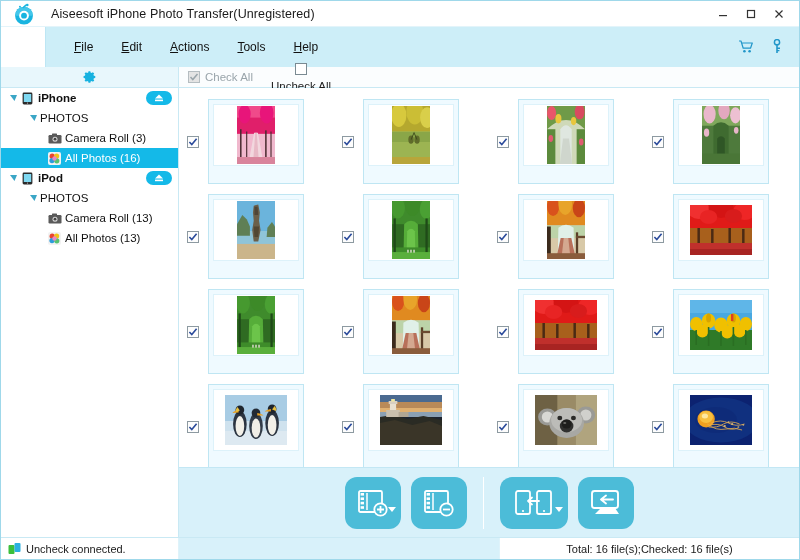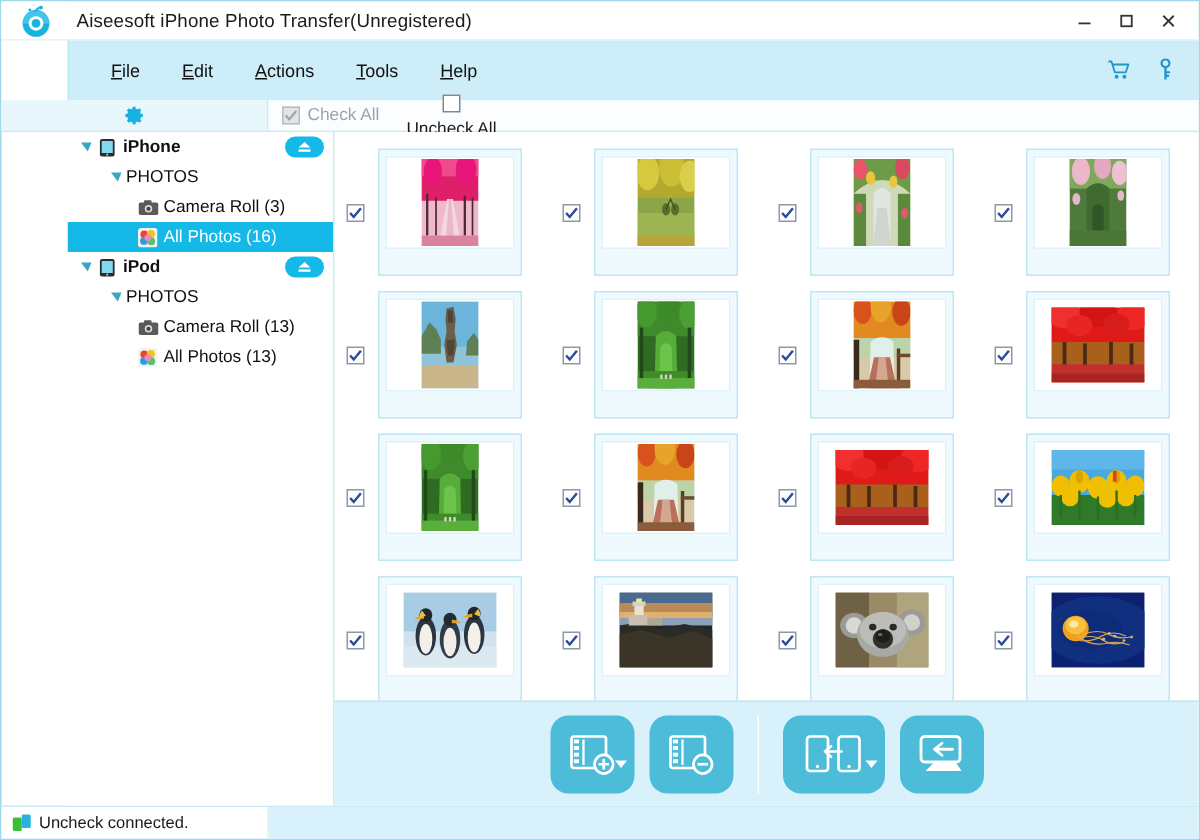--- a/index.html
+++ b/index.html
@@ -89,21 +89,21 @@
     width: 12px; height: 12px;
     border: 1px solid #7a8a92;
     background: #ffffff;
     display: flex; align-items: center; justify-content: center;
     position: relative;
   }
   .cbox.dis { background: #e4e4e4; border-color: #b5bdc1; }
   .cbox .tick { width: 10px; height: 10px; }
 
   
-  .body { flex: 1; display: flex; min-height: 0; padding-left: 44px; }
+  .body { flex: 1; display: flex; min-height: 0; }
 
   
   .sidebar {
     width: 178px; min-width: 178px;
     background: #ffffff;
     border-right: 1px solid #c9e9f4;
     overflow: hidden;
     position: relative;
   }
   .tree-row {
@@ -935,14 +935,15 @@
 
   <div class="statusbar">
     <div class="status-left">
       <svg width="13" height="13" viewBox="0 0 13 13">
         <rect x="0.5" y="3" width="6" height="9" rx="1" fill="#3bbf3b"></rect>
         <rect x="6.5" y="1" width="6" height="9" rx="1" fill="#2bb0e0"></rect>
       </svg>
       <span>Uncheck connected.</span>
     </div>
     <div class="status-mid"></div>
+    <div class="status-right">Total: 16 file(s);Checked: 16 file(s)</div>
   </div>
 </div>
 
 </body></html>

